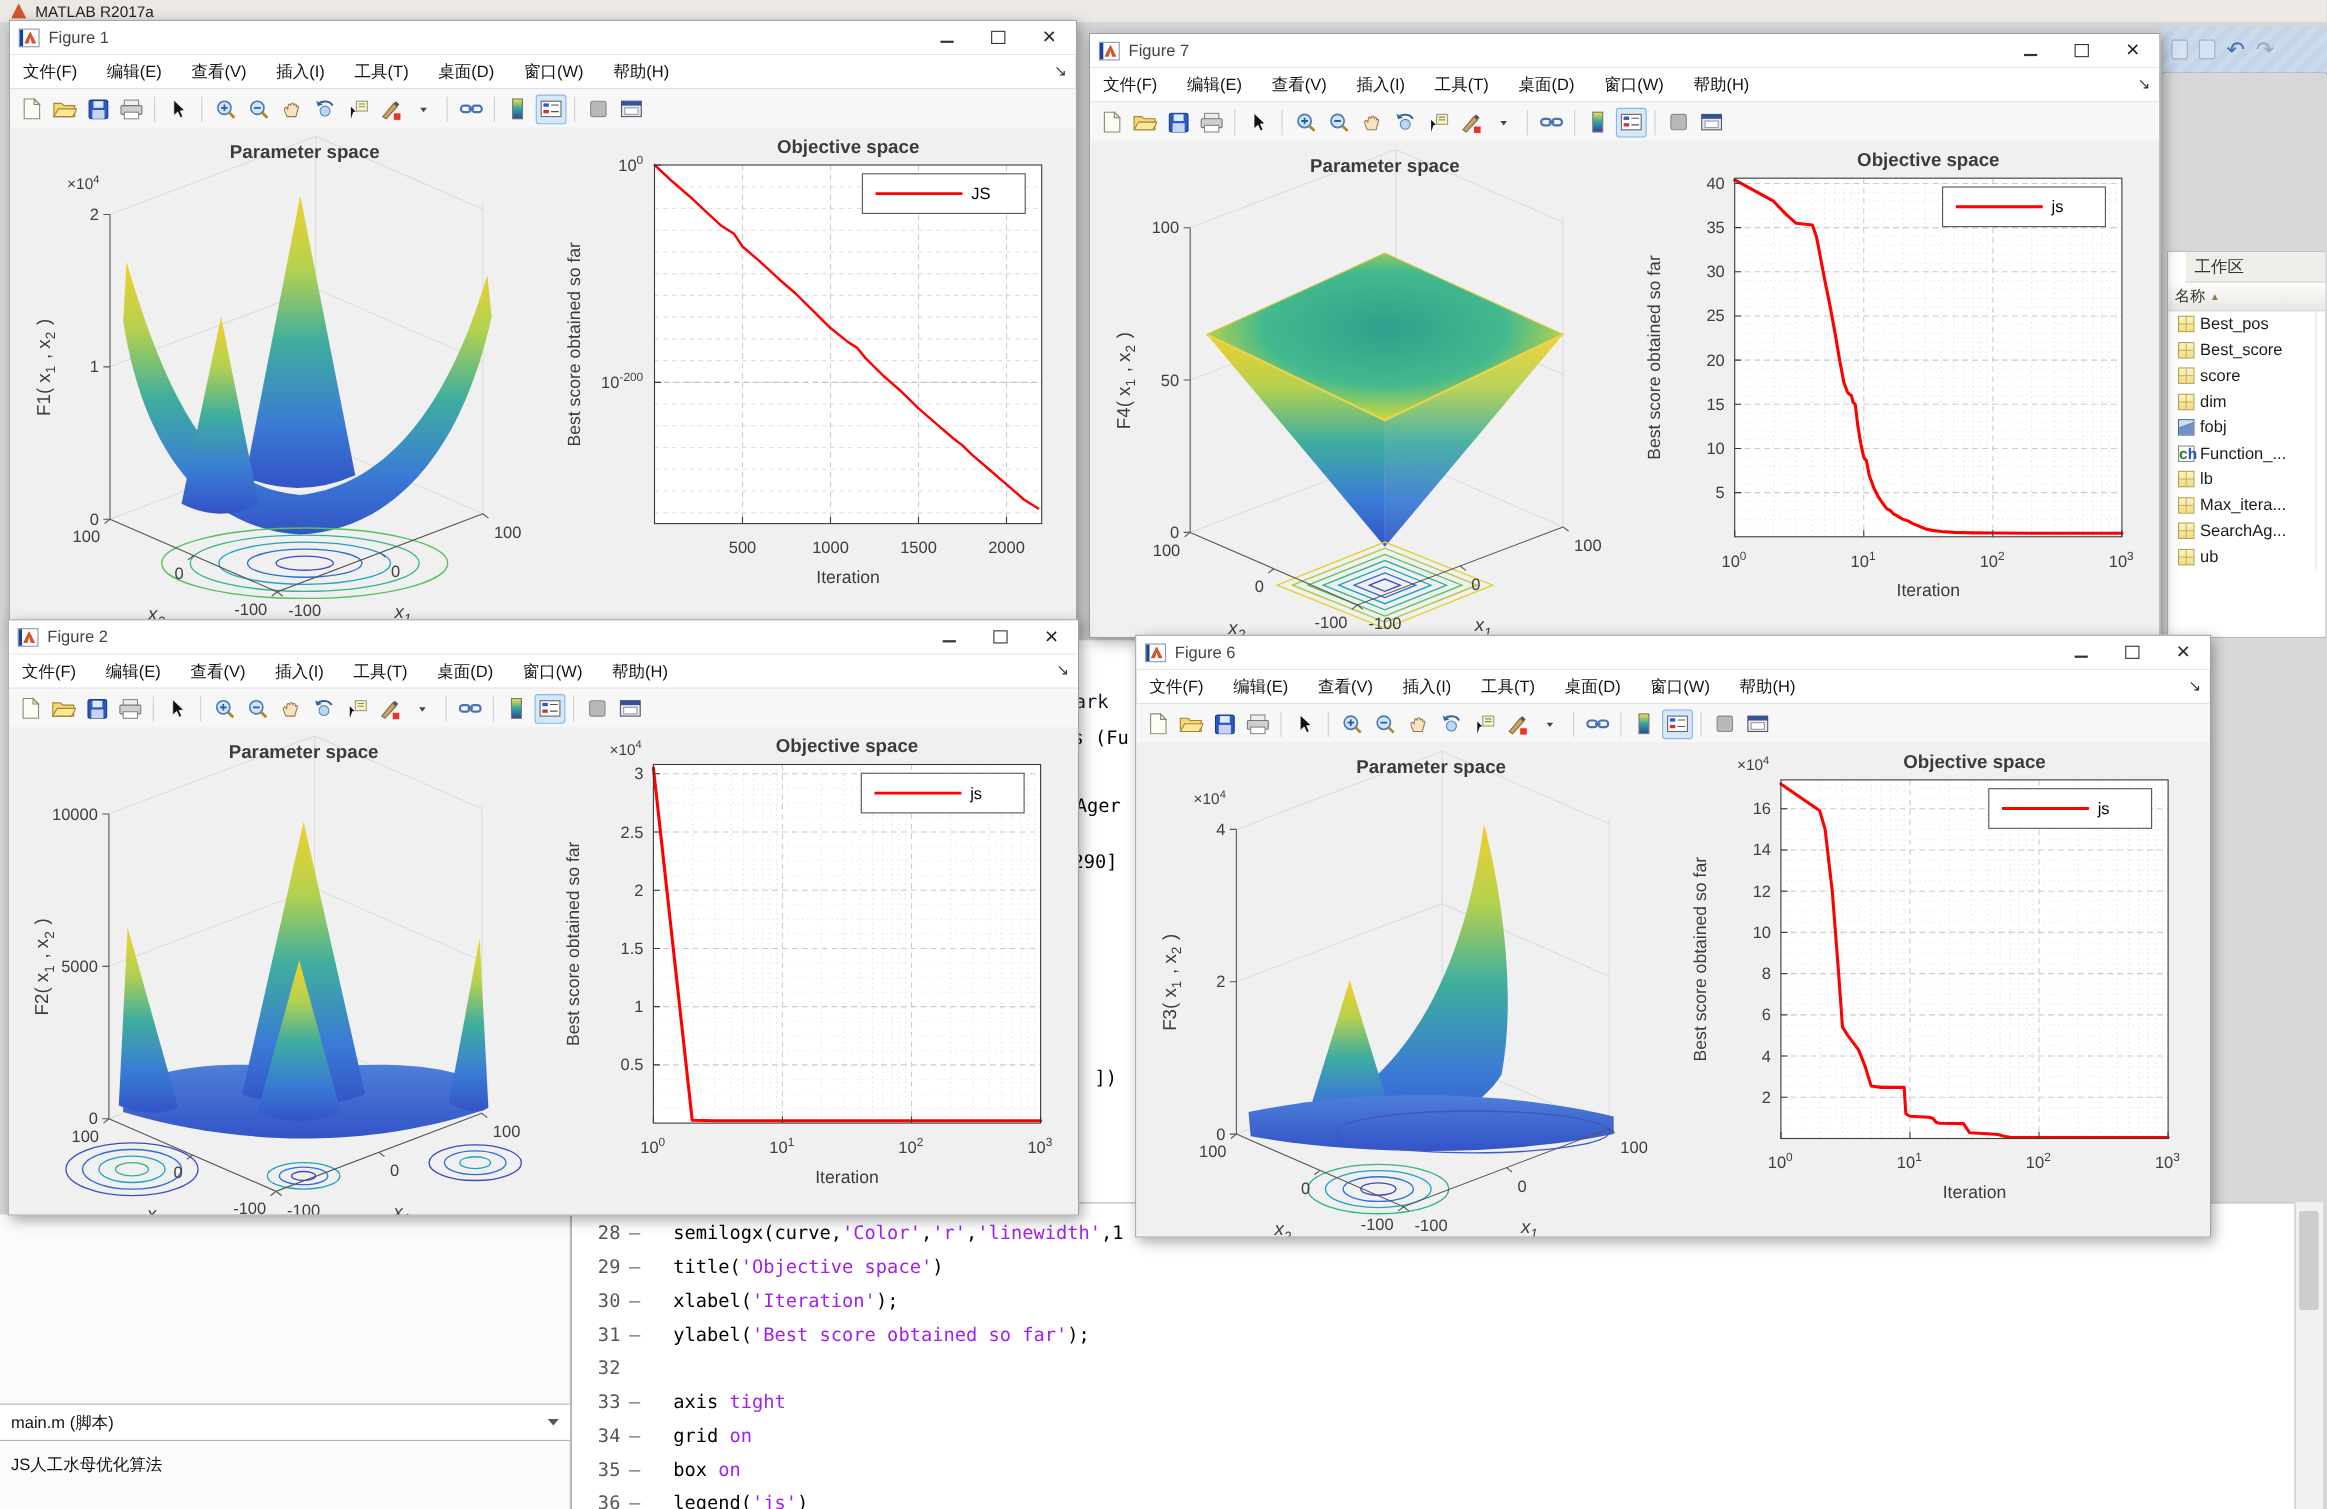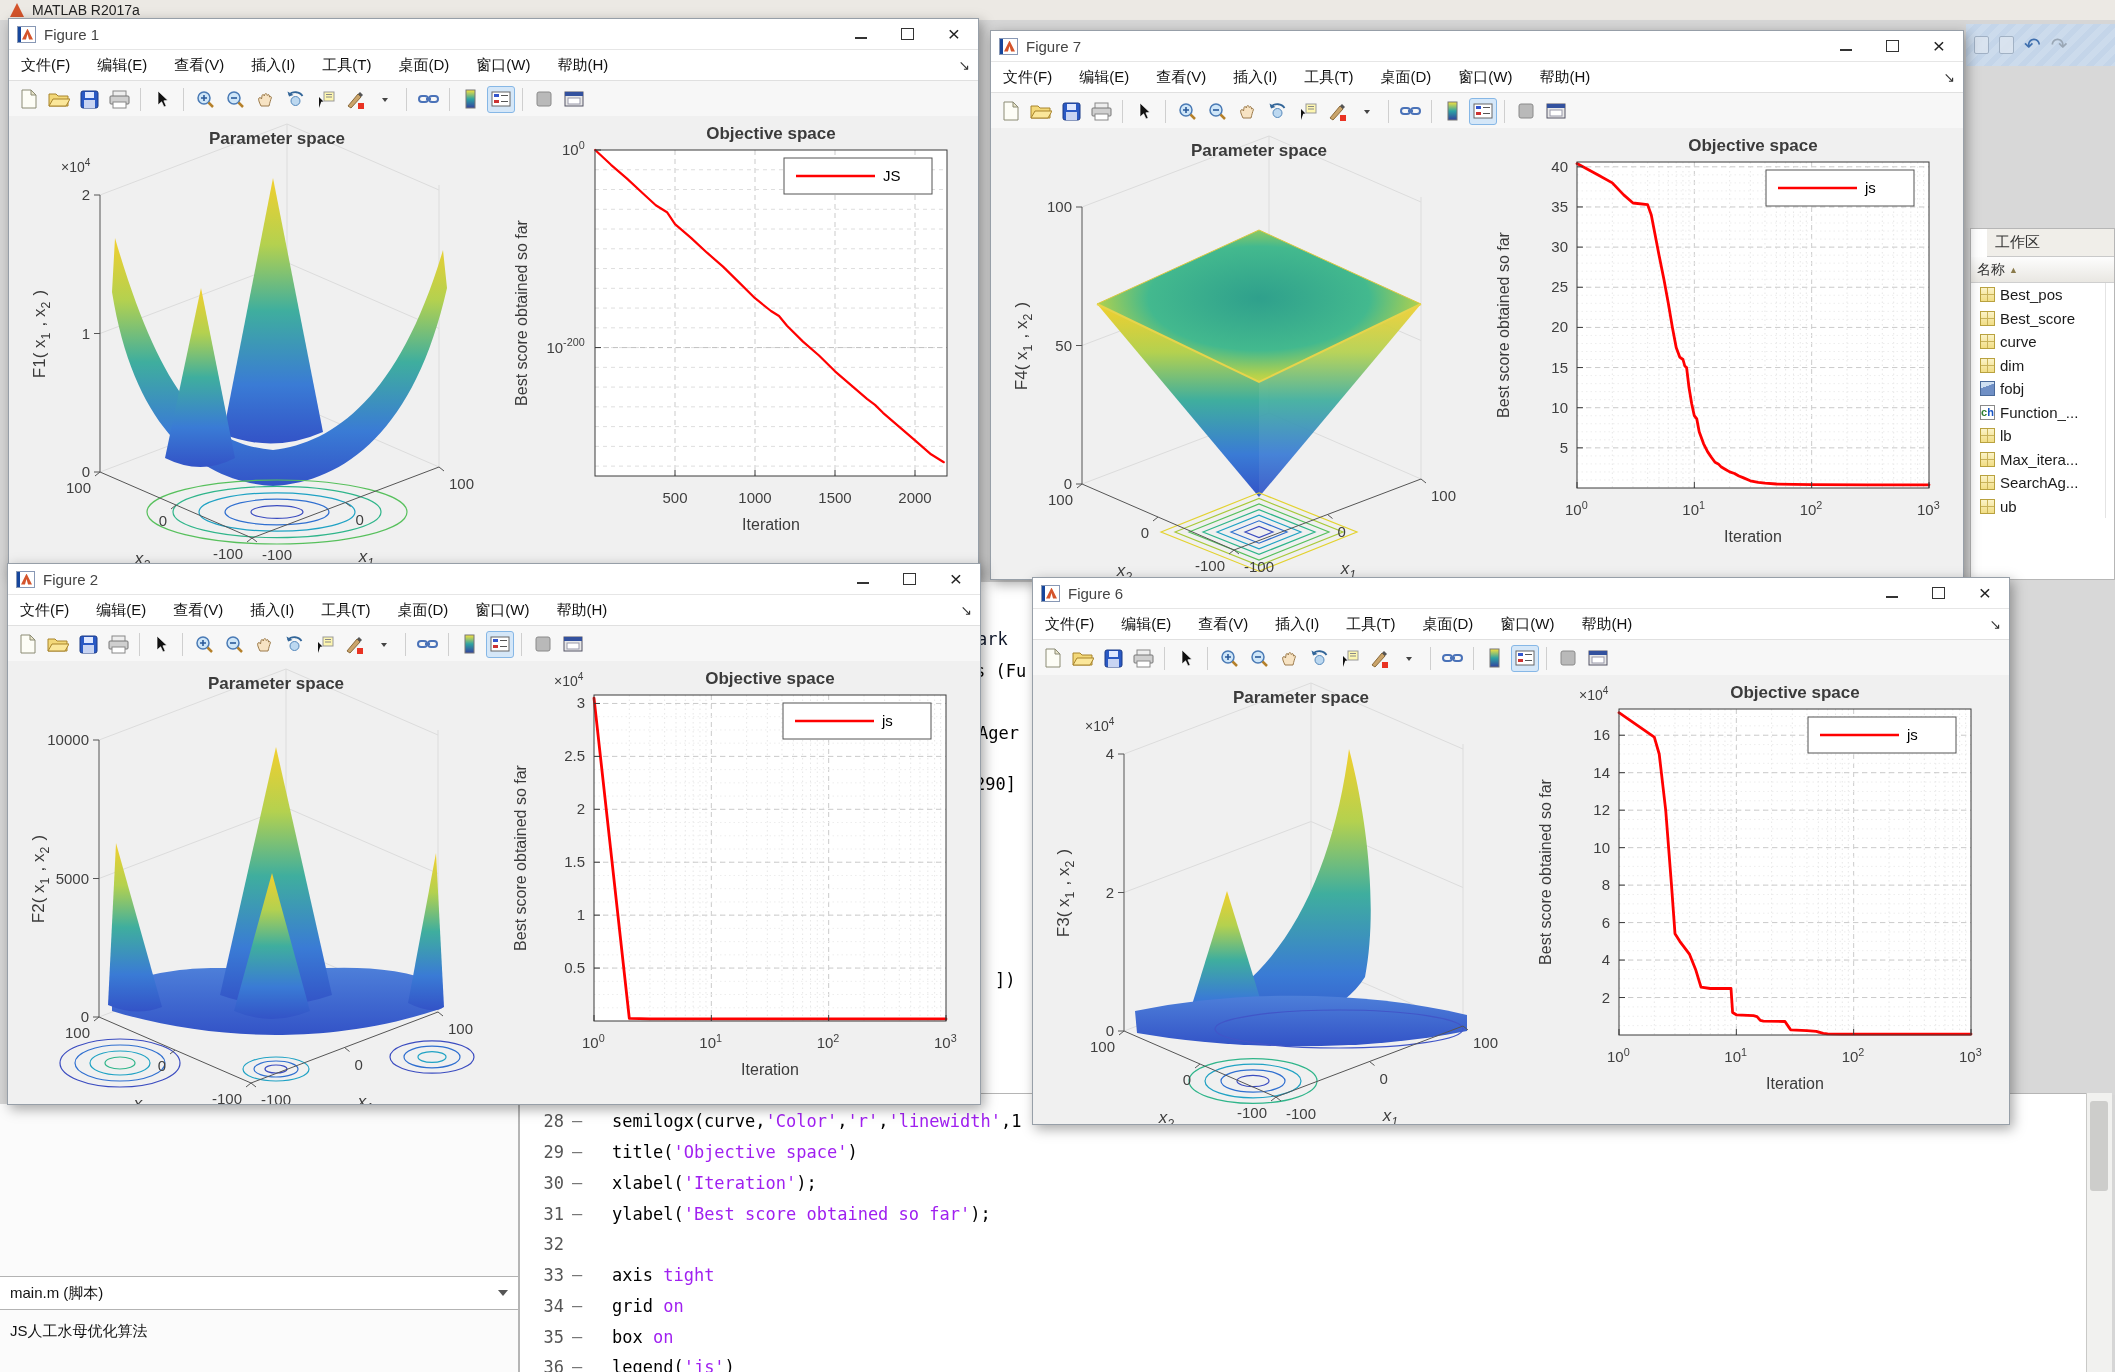--- a/index.html
+++ b/index.html
@@ -28,21 +28,21 @@
   .ws-rows{position:relative;}
   .ws-row{height:23.5px;display:flex;align-items:center;gap:5px;padding-left:9px;font-size:15px;color:#1a1a1a;
     border-right:1px solid #e4e4e4;margin-right:8px;white-space:nowrap;overflow:hidden;}
   .ic-matrix{width:15px;height:15px;flex:0 0 15px;border:1px solid #b9a23f;box-sizing:border-box;
     background:linear-gradient(#fbf3c8,#f1dd84);position:relative;}
   .ic-matrix::before{content:'';position:absolute;left:6px;top:0;bottom:0;width:1px;background:#c9b35a;}
   .ic-matrix::after{content:'';position:absolute;top:6px;left:0;right:0;height:1px;background:#c9b35a;}
   .ic-fn{width:15px;height:15px;flex:0 0 15px;border:1px solid #4a6a9a;box-sizing:border-box;
     background:linear-gradient(160deg,#cfe0f2 35%,#6f8fc5 36%);}
   .ic-char{width:15px;height:15px;flex:0 0 15px;border:1px solid #8a8a8a;box-sizing:border-box;background:#fff;
-    font-size:11px;line-height:13px;text-align:center;}
+    font-size:14px;line-height:13px;text-align:center;}
   .ic-char b{color:#2e7d32;font-weight:bold;} .ic-char i{color:#1a56c4;font-style:normal;font-weight:bold;}
   
   .ed-strip{position:absolute;left:975px;top:582px;width:62px;height:523px;background:#fff;z-index:1;}
   .ed-frag{position:absolute;font-family:"DejaVu Sans Mono",monospace;font-size:17px;color:#000;white-space:pre;}
   .ed-frag.g{color:#0f172a;}
   
   .editor{position:absolute;left:519px;top:1093px;width:1567px;height:279px;background:#fff;
     border-top:1px solid #b5b5b5;border-left:1px solid #b5b5b5;box-sizing:border-box;z-index:1;}
   .ed-lines{position:absolute;left:0;top:12px;right:0;}
   .ed-line{height:30.75px;display:flex;align-items:center;font-family:"DejaVu Sans Mono",monospace;font-size:17px;}
@@ -116,21 +116,21 @@
       <div class="ws-row">
         <span class="ic-matrix"></span>
         <span>Best_pos</span>
       </div>
       <div class="ws-row">
         <span class="ic-matrix"></span>
         <span>Best_score</span>
       </div>
       <div class="ws-row">
         <span class="ic-matrix"></span>
-        <span>curve</span>
+        <span>score</span>
       </div>
       <div class="ws-row">
         <span class="ic-matrix"></span>
         <span>dim</span>
       </div>
       <div class="ws-row">
         <span class="ic-fn"></span>
         <span>fobj</span>
       </div>
       <div class="ws-row">

